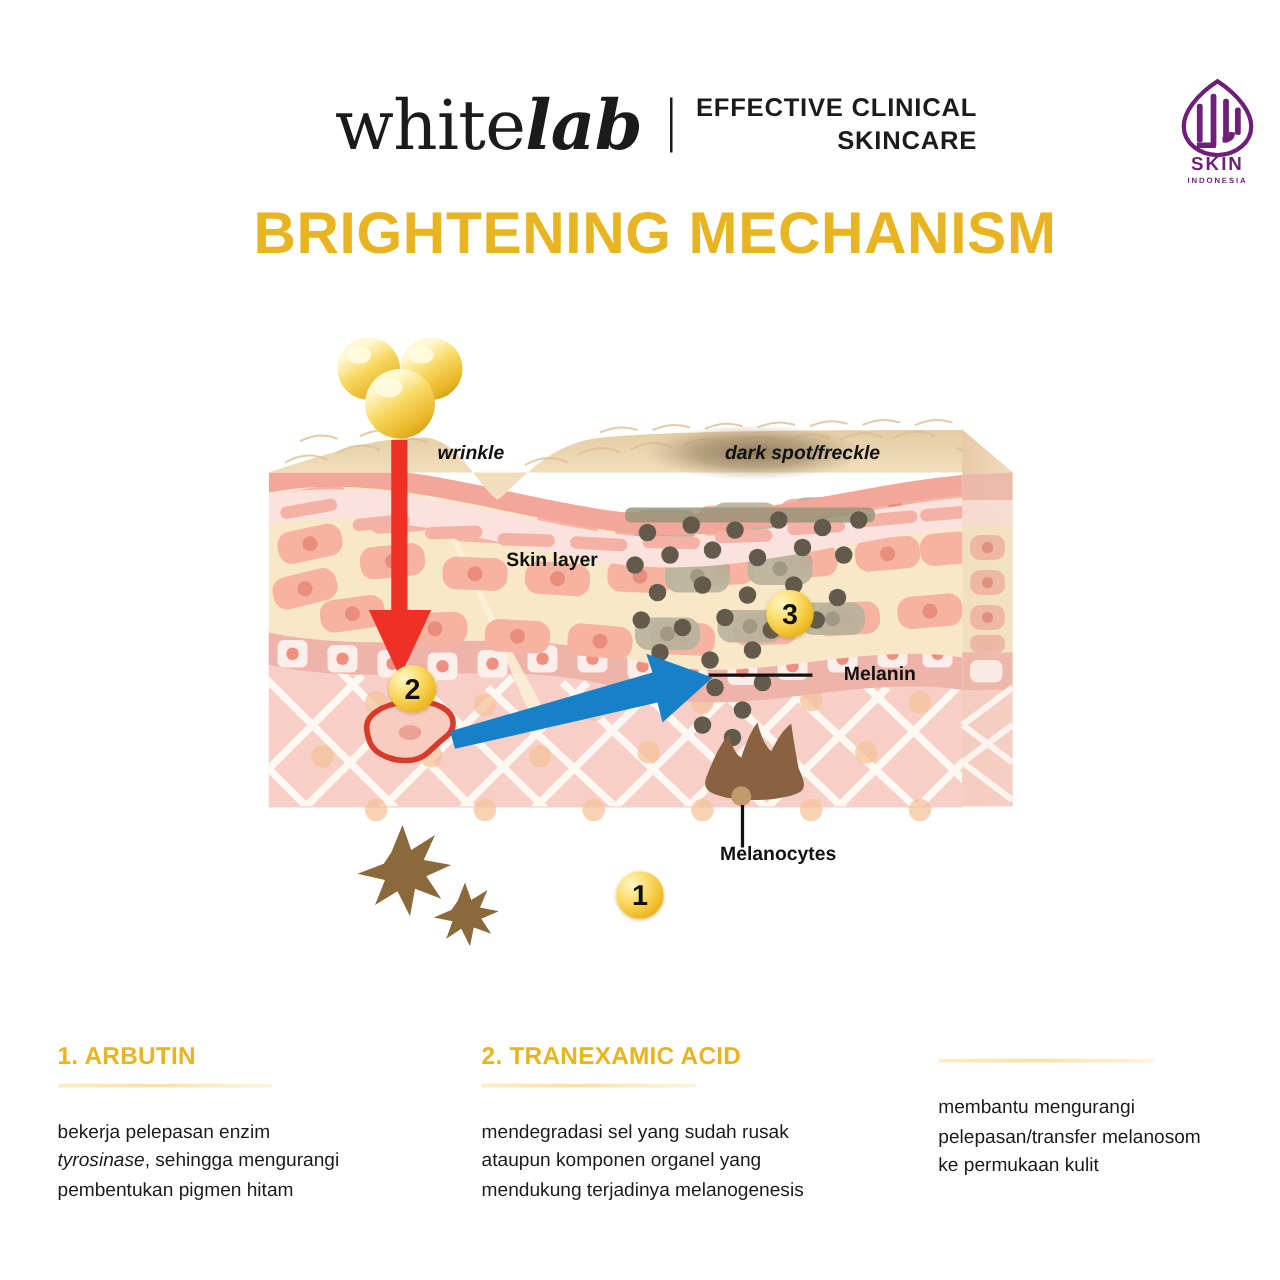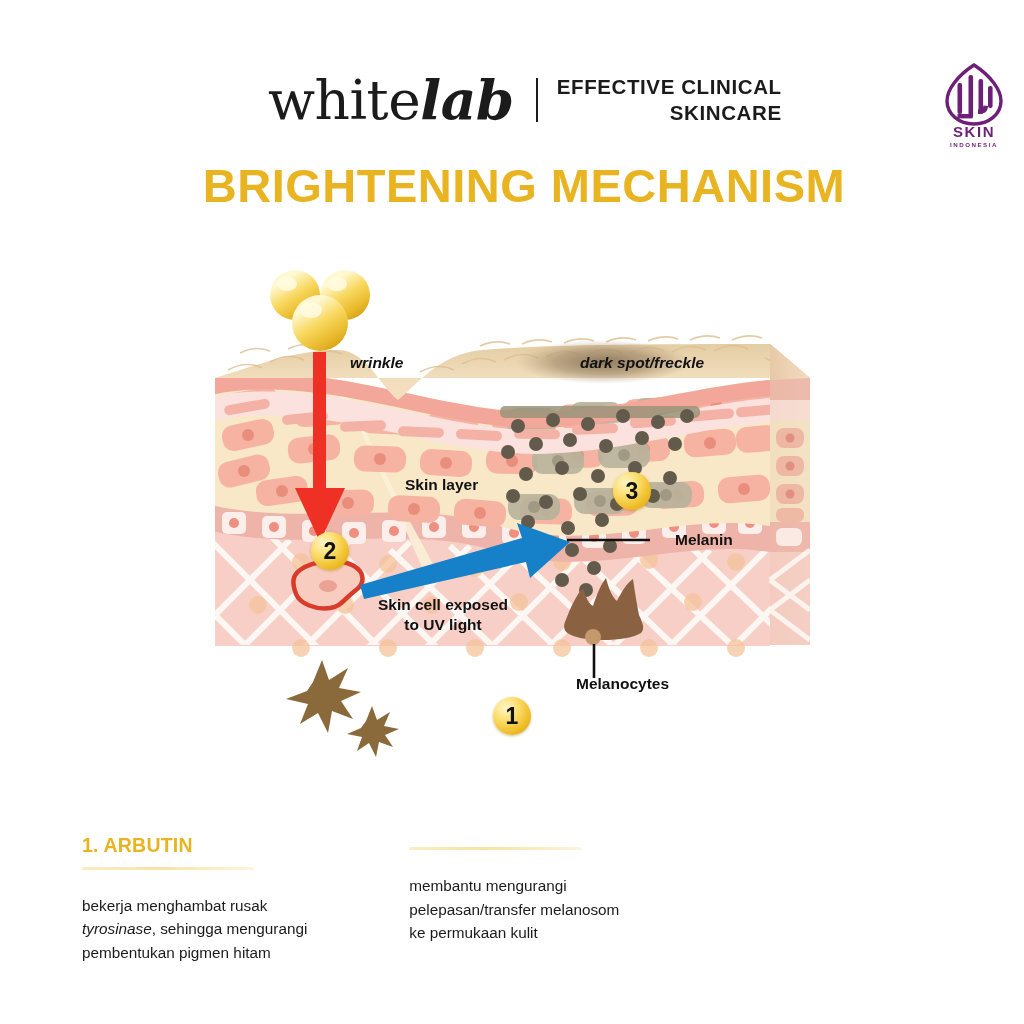--- a/index.html
+++ b/index.html
@@ -136,21 +136,21 @@
     left: 0; top: 836px;
     width: 1024px;
     display: flex;
   }
   .section {
     width: 341.3px;
     padding: 0 0 0 0;
     box-sizing: border-box;
   }
   .section .inner { padding-right: 24px; }
-  .sec-1 .inner { padding-left: 82px; }
+  .sec-1 .inner { padding-left: 46px; }
   .sec-2 .inner { padding-left: 44px; }
   .sec-3 .inner { padding-left: 68px; }
 
   .sec-title {
     font-weight: bold;
     font-size: 19.5px;
     letter-spacing: 0.2px;
     color: #E9B422;
     line-height: 1;
   }
@@ -550,46 +550,53 @@
     <g stroke="#111" stroke-width="2.6" fill="none">
       <path d="M424 394 L424 428"></path>
       <path d="M397 290 L480 290"></path>
     </g>
   </svg>
 
   <div class="dlabel italic" style="left:180px; top:104px;">wrinkle</div>
 
   <div class="dlabel italic" style="left:410px; top:104px;text-align:center;">dark spot/freckle</div>
 
-  <div class="dlabel bold" style="left:235px; top:190px;margin-top:36px;">Skin layer</div>
+  <div class="dlabel bold" style="left:235px; top:190px;">Skin layer</div>
 
   <div class="dlabel bold" style="left:505px; top:281px;">Melanin</div>
 
   <div class="dlabel bold" style="left:406px; top:425px;">Melanocytes</div>
 
-  <div class="dlabel bold2" style="left:183px; top:345px; width:180px;">Skin cell exposed
-to UV light</div>
 
   <div class="badge" style="left:323px; top:447px;">1</div>
   <div class="badge" style="left:141px; top:282px;">2</div>
   <div class="badge" style="left:443px; top:222px;">3</div>
 </div>
 
 <div class="sections">
 
   <div class="section sec-1">
     <div class="inner">
       <div class="sec-title">1. ARBUTIN</div>
       <div class="sec-rule"></div>
-      <div class="sec-body"><span>bekerja menghambat rusak
+      <div class="sec-body"><span>bekerja pelepasan enzim
 </span><i>tyrosinase</i><span>, sehingga mengurangi
 pembentukan pigmen hitam</span></div>
     </div>
   </div>
 
+  <div class="section sec-2">
+    <div class="inner">
+      <div class="sec-title">2. TRANEXAMIC ACID</div>
+      <div class="sec-rule"></div>
+      <div class="sec-body"><span>mendegradasi sel yang sudah rusak
+ataupun komponen organel yang
+mendukung terjadinya melanogenesis</span></div>
+    </div>
+  </div>
 
   <div class="section sec-3">
     <div class="inner">
       <div class="sec-rule"></div>
       <div class="sec-body"><span>membantu mengurangi
 pelepasan/transfer melanosom
 ke permukaan kulit</span></div>
     </div>
   </div>
 </div>

